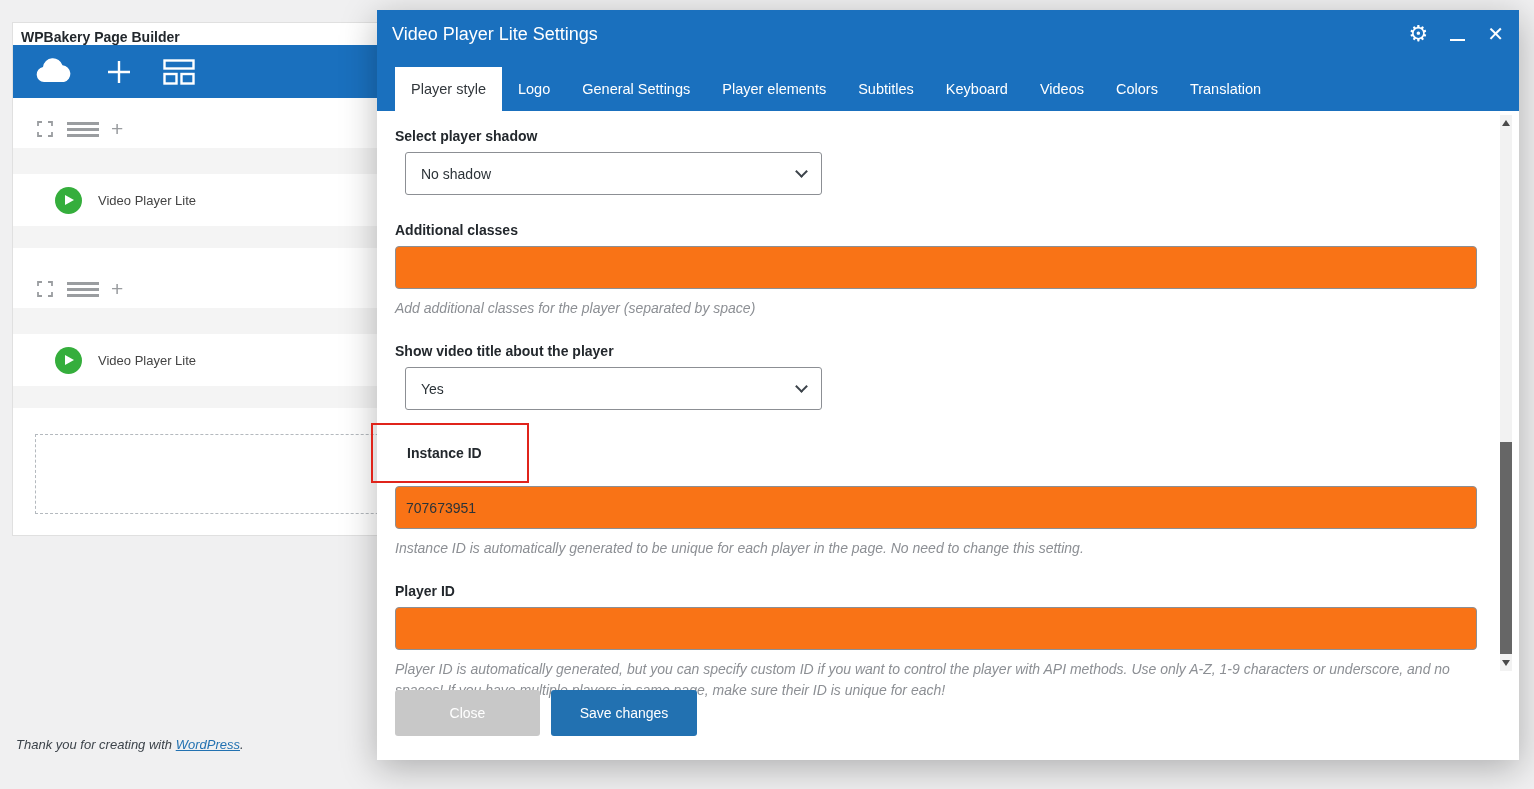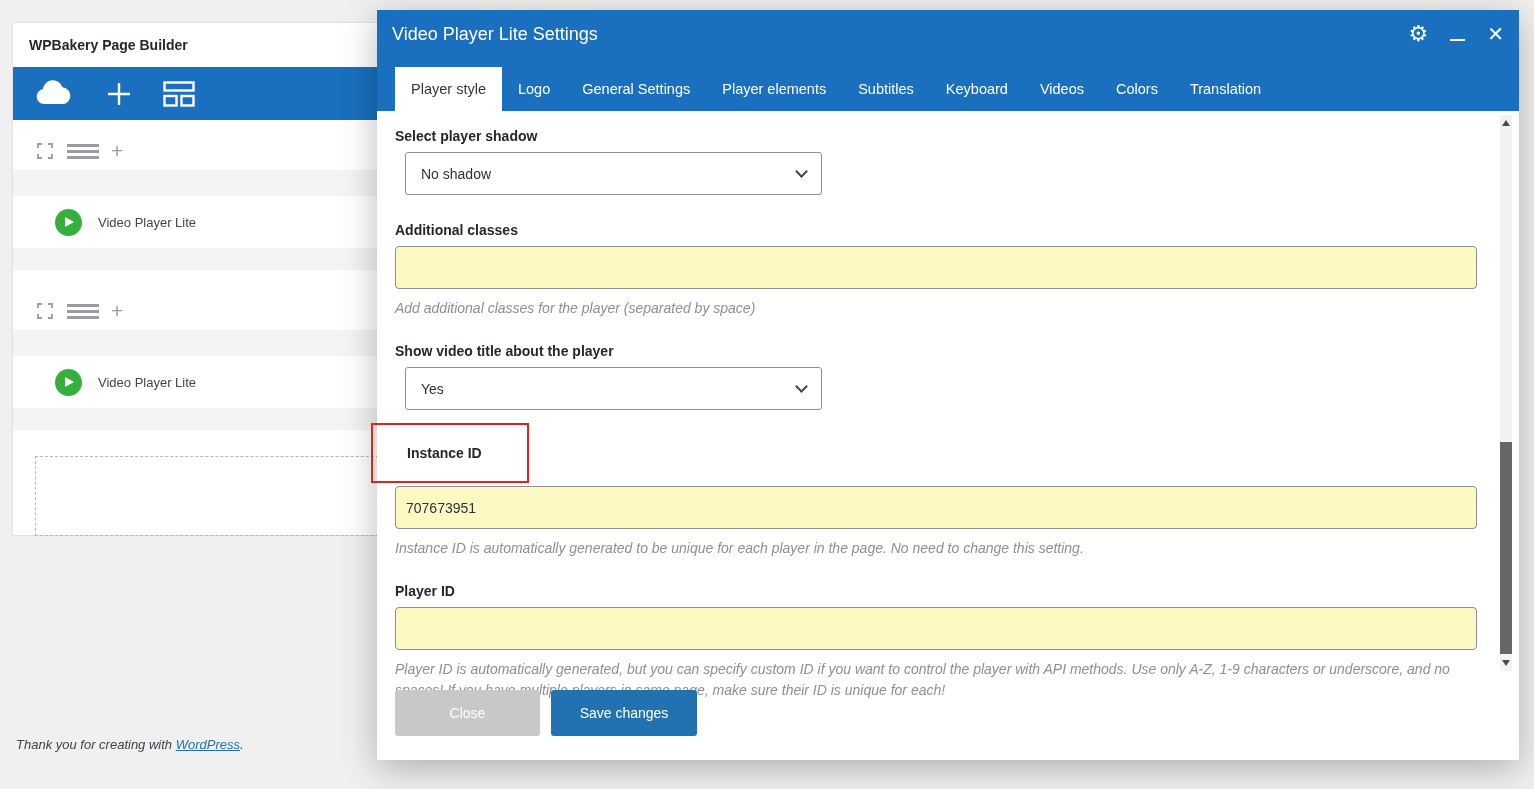--- a/index.html
+++ b/index.html
@@ -15,21 +15,21 @@
   body{
     width:1534px;height:789px;position:relative;overflow:hidden;
     background:#f0f0f1;font-family:"Liberation Sans",sans-serif;
   }
 
   
   .builder-card{
     position:absolute;left:12px;top:22px;width:520px;height:514px;
     background:#fff;border:1px solid #e0e0e0;z-index:1;
   }
-  .card-titlebar{height:44px;display:flex;align-items:center;padding-left:16px;}
+  .card-titlebar{height:22px;display:flex;align-items:flex-end;padding-left:8px;}
   .card-title{font-size:14px;font-weight:bold;color:#23282d;}
   .builder-toolbar{
     height:53px;background:var(--header-blue);
     display:flex;align-items:center;gap:30px;padding-left:20px;
   }
   .tb-icon{display:flex;align-items:center;justify-content:center;cursor:pointer;}
 
   .controls-row{display:flex;align-items:center;gap:12px;margin:20px 0 8px 22px;height:22px;}
   .ctl{display:flex;align-items:center;justify-content:center;color:#9a9da0;cursor:pointer;}
   .rows-icon{display:flex;flex-direction:column;gap:3px;}
@@ -68,21 +68,21 @@
   .modal-body{padding:17px 42px 0 18px;position:relative;}
   .field-label{display:block;font-size:14px;font-weight:600;color:#23282d;margin:0 0 8px 0;}
   .select-box{
     width:417px;height:43px;border:1px solid #8c8f94;border-radius:3px;background:#fff;
     display:flex;align-items:center;justify-content:space-between;padding:0 15px;
     font-size:14px;color:#2c3338;cursor:pointer;margin-left:10px;
   }
   .chevron-down{width:9px;height:9px;border-right:2px solid #3c434a;border-bottom:2px solid #3c434a;transform:rotate(45deg);margin-top:-5px;}
   .text-input{
     width:100%;height:43px;border:1px solid #8c8f94;border-radius:4px;
-    font-size:14px;padding:0 10px;color:#2c3338;font-family:inherit;background:#fef9c3;
+    font-size:14px;padding:0 10px;color:#2c3338;font-family:inherit;background:#f97316;
   }
   .help-text{font-style:italic;color:#8c8f94;font-size:14px;margin:9px 0 0 0;line-height:21px;}
   .fgap-lg{height:27px;}
   .fgap-md{height:24px;}
   .red-box{
     display:inline-block;border:2px solid var(--highlight-red);
     padding:8px 33px 8px 22px;margin:0 0 3px -24px;
   }
   .red-box .field-label{margin:12px;}
 

